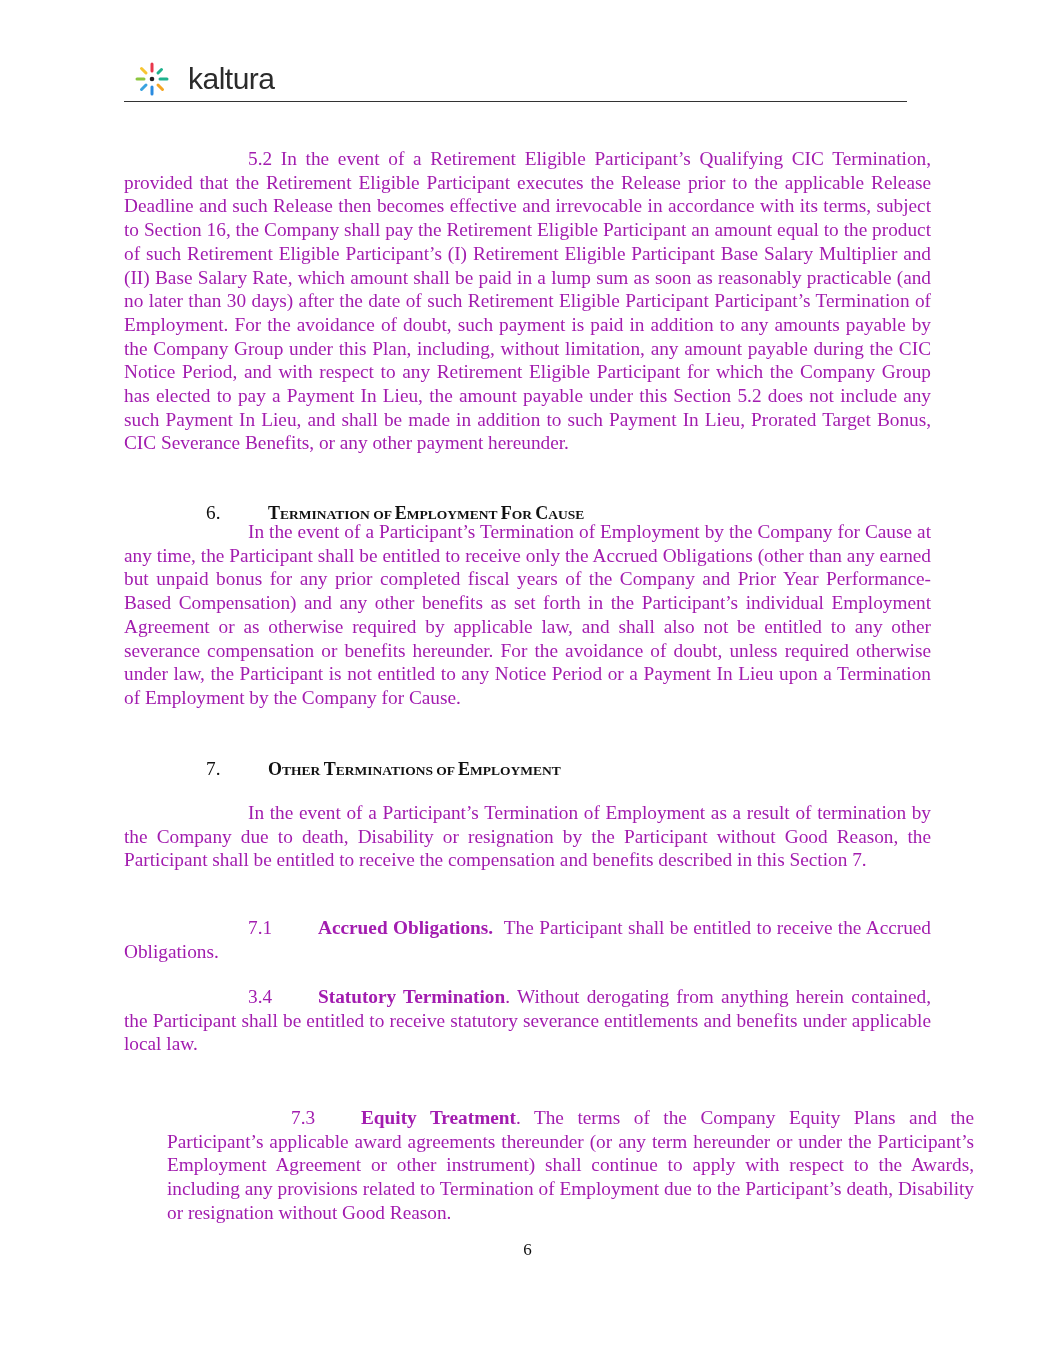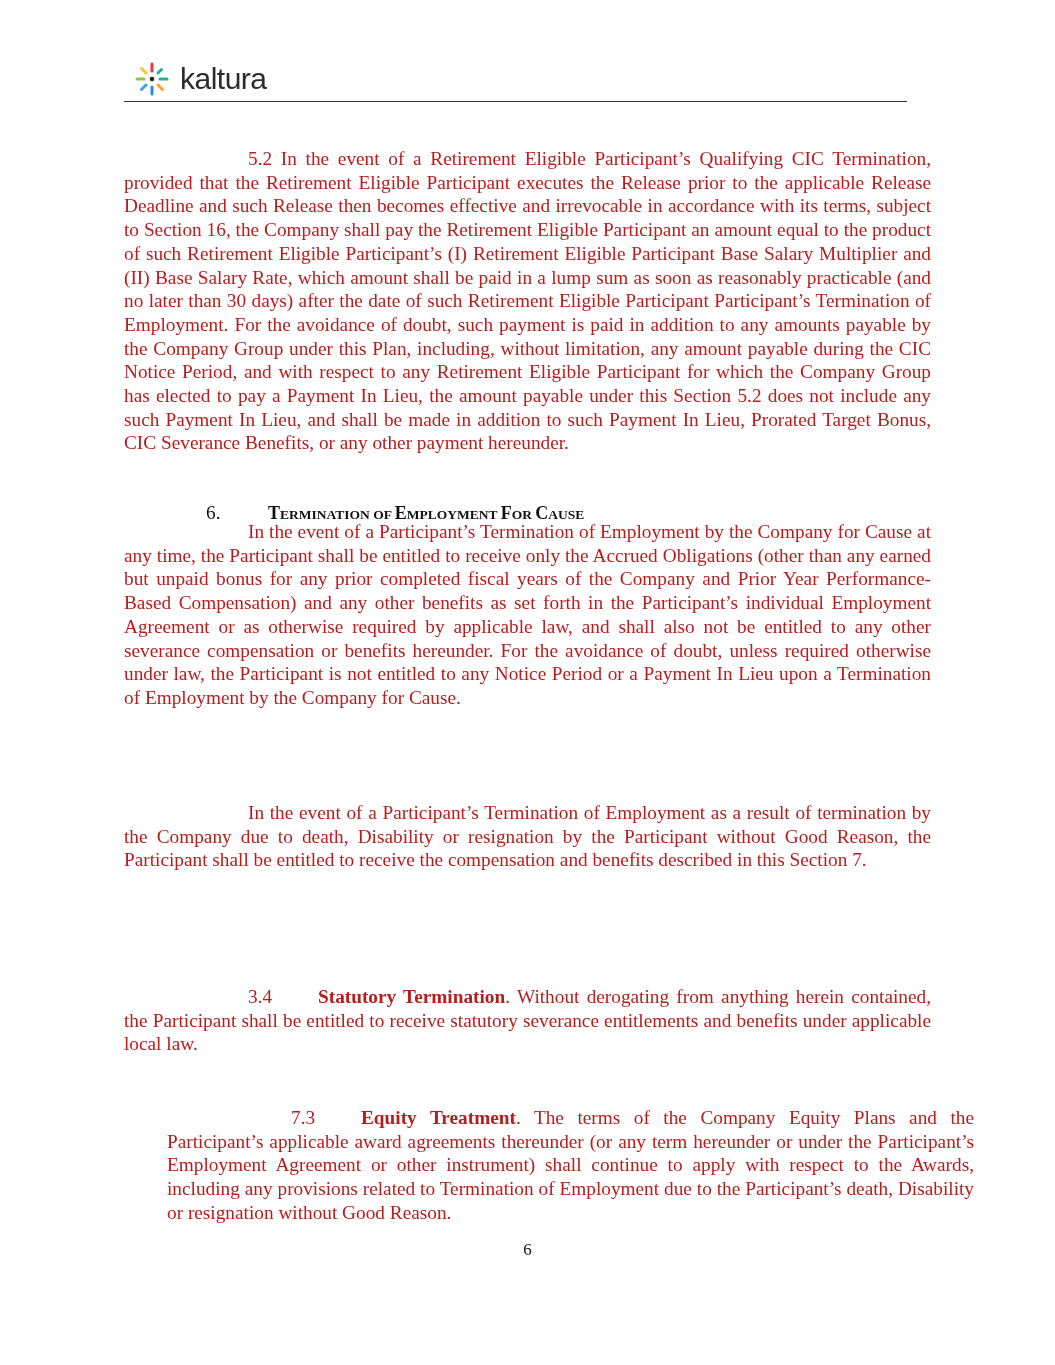--- a/index.html
+++ b/index.html
@@ -1,22 +1,22 @@
 <!DOCTYPE html>
 <html><head>
   <meta charset="utf-8">
   <style>
     html, body { margin: 0; padding: 0; background: #ffffff; }
     body { width: 1055px; height: 1365px; position: relative; overflow: hidden; }
     .page { position: absolute; left: 0; top: 0; width: 1055px; height: 1365px; background: #fff; }
     .header { position: absolute; left: 124px; top: 58px; width: 783px; height: 43px; border-bottom: 1.5px solid #333; }
     .logo { position: absolute; left: 10px; top: 2px; height: 38px; display: flex; align-items: center; }
     .logo svg { width: 36px; height: 36px; }
-    .logo-text { font-family: "Liberation Sans", "DejaVu Sans", sans-serif; font-size: 30px; font-weight: 500; color: #2b2b2b; margin-left: 10px; letter-spacing: -0.5px; line-height: 1; }
-    .body-text { position: absolute; left: 124px; width: 807px; font-family: "Liberation Serif", "DejaVu Serif", serif; font-size: 19.3px; line-height: 23.7px; color: #b91c1c; text-align: justify; }
+    .logo-text { font-family: "Liberation Sans", "DejaVu Sans", sans-serif; font-size: 30px; font-weight: 500; color: #2b2b2b; margin-left: 18px; letter-spacing: -0.5px; line-height: 1; }
+    .body-text { position: absolute; left: 124px; width: 807px; font-family: "Liberation Serif", "DejaVu Serif", serif; font-size: 19.3px; line-height: 23.7px; color: #a21caf; text-align: justify; }
     .para { margin: 0; }
     .indent { display: inline-block; width: 124px; }
     .sec-heading { position: absolute; left: 186px; font-family: "Liberation Serif", "DejaVu Serif", serif; font-size: 19.3px; color: #111; line-height: 24px; margin-left: 20px; }
     .sec-num { display: inline-block; width: 62px; }
     .sc-big { font-weight: bold; font-size: 18px; }
     .sc-small { font-weight: bold; font-size: 13.5px; text-transform: uppercase; }
     .sub-num { display: inline-block; width: 70px; }
     .bold { font-weight: bold; }
     .page-num { position: absolute; top: 1240px; left: 0; width: 1055px; text-align: center; font-family: "Liberation Serif", "DejaVu Serif", serif; font-size: 17px; color: #111; }
   </style>
@@ -47,25 +47,31 @@
   </div>
 
   <div class="sec-heading" style="top:501px;">
     <span class="sec-num">6.</span><span><span class="sc-big">T</span><span class="sc-small">ermination of </span><span class="sc-big">E</span><span class="sc-small">mployment </span><span class="sc-big">F</span><span class="sc-small">or </span><span class="sc-big">C</span><span class="sc-small">ause</span></span>
   </div>
 
   <div class="body-text" style="top:520px;">
     <p class="para"><span class="indent"></span><span>In the event of a Participant’s Termination of Employment by the Company for Cause at any time, the Participant shall be entitled to receive only the Accrued Obligations (other than any earned but unpaid bonus for any prior completed fiscal years of the Company and Prior Year Performance-Based Compensation) and any other benefits as set forth in the Participant’s individual Employment Agreement or as otherwise required by applicable law, and shall also not be entitled to any other severance compensation or benefits hereunder.  For the avoidance of doubt, unless required otherwise under law, the Participant is not entitled to any Notice Period or a Payment In Lieu upon a Termination of Employment by the Company for Cause.</span></p>
   </div>
 
+  <div class="sec-heading" style="top:757px;">
+    <span class="sec-num">7.</span><span><span class="sc-big">O</span><span class="sc-small">ther </span><span class="sc-big">T</span><span class="sc-small">erminations of </span><span class="sc-big">E</span><span class="sc-small">mployment</span></span>
+  </div>
 
   <div class="body-text" style="top:801px;">
     <p class="para"><span class="indent"></span><span>In the event of a Participant’s Termination of Employment as a result of termination by the Company due to death, Disability or resignation by the Participant without Good Reason, the Participant shall be entitled to receive the compensation and benefits described in this Section 7.</span></p>
   </div>
 
+  <div class="body-text" style="top:916px;">
+    <p class="para"><span class="indent"></span><span class="sub-num">7.1</span><span class="bold">Accrued Obligations.</span>&nbsp;&nbsp;<span>The Participant shall be entitled to receive the Accrued Obligations.</span></p>
+  </div>
 
   <div class="body-text" style="top:985px;">
     <p class="para"><span class="indent"></span><span class="sub-num">3.4</span><span class="bold">Statutory Termination</span><span>.  Without derogating from anything herein contained, the Participant shall be entitled to receive statutory severance entitlements and benefits under applicable local law.</span></p>
   </div>
 
   <div class="body-text" style="top:1106px;margin-left:43px;">
     <p class="para"><span class="indent"></span><span class="sub-num">7.3</span><span class="bold">Equity Treatment</span><span>.  The terms of the Company Equity Plans and the Participant’s applicable award agreements thereunder (or any term hereunder or under the Participant’s Employment Agreement or other instrument) shall continue to apply with respect to the Awards, including any provisions related to Termination of Employment due to the Participant’s death, Disability or resignation without Good Reason.</span></p>
   </div>
 
   <div class="page-num">6</div>

